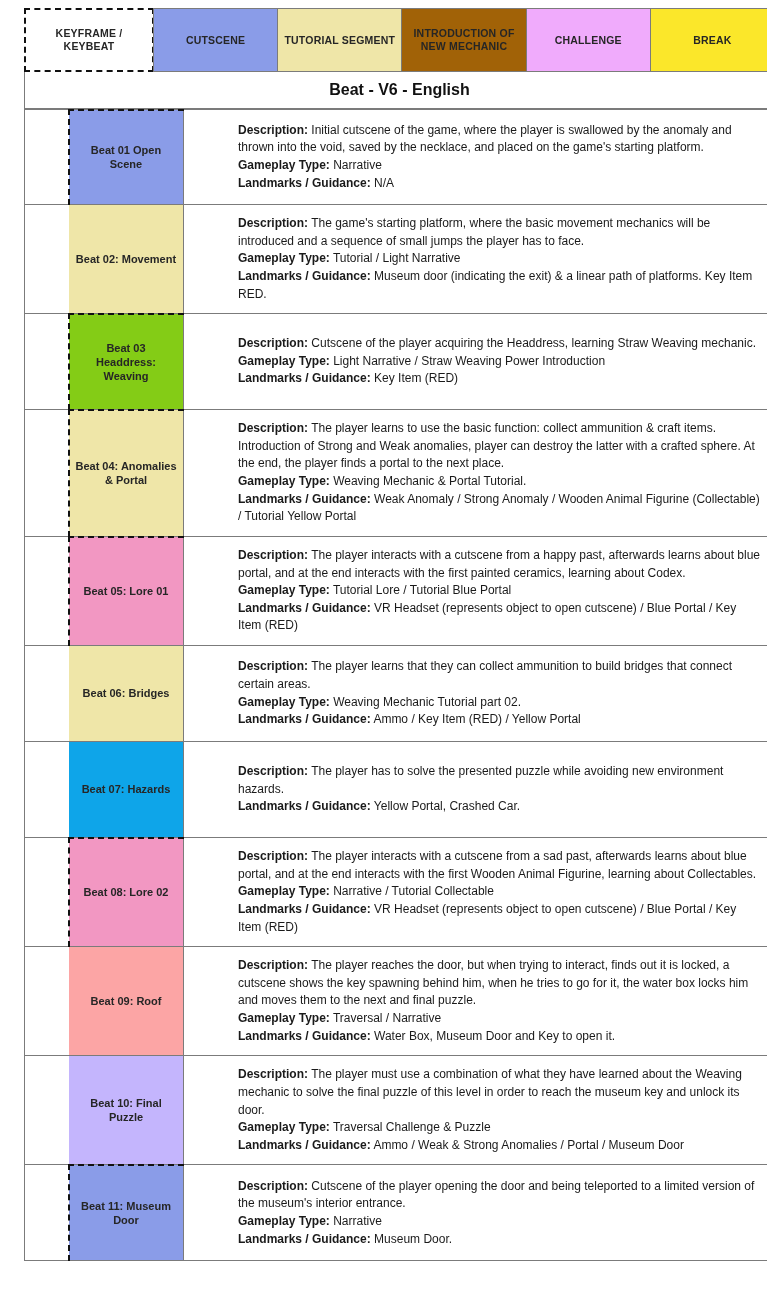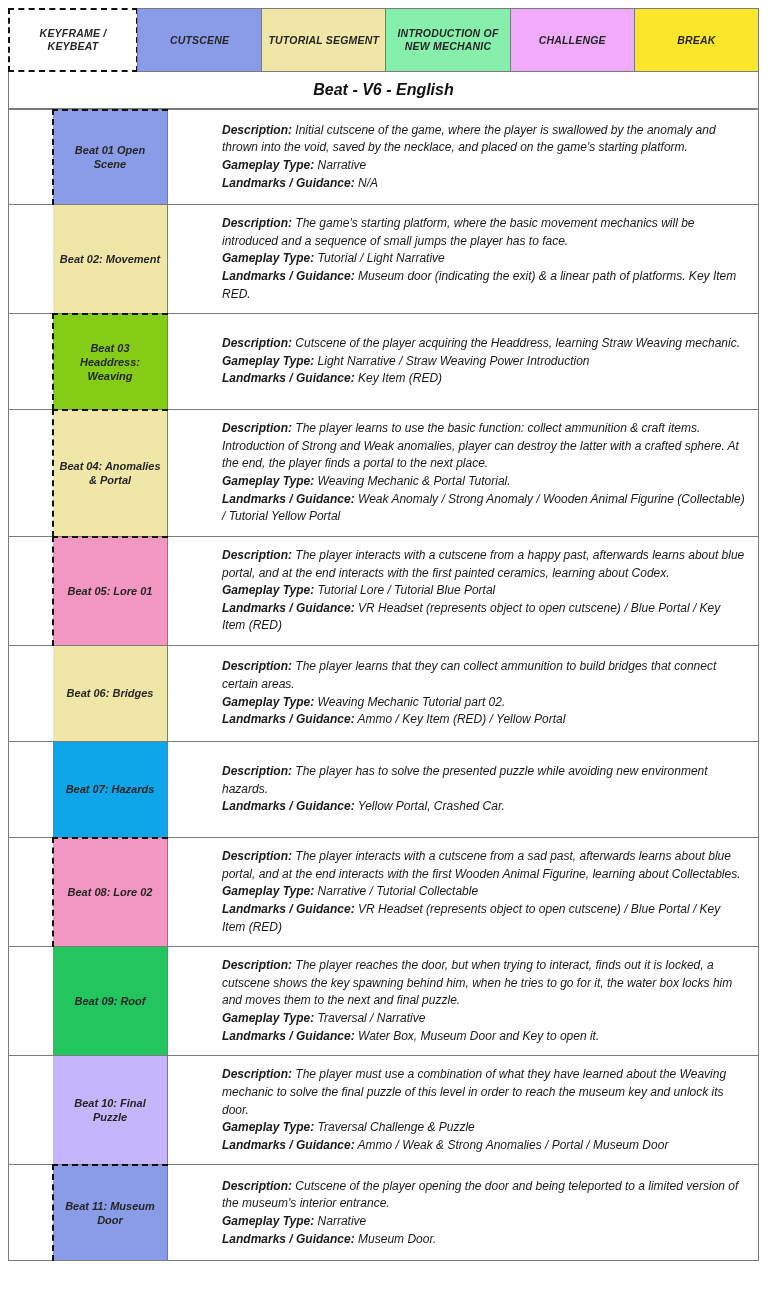--- a/index.html
+++ b/index.html
@@ -5,22 +5,21 @@
   html,body{margin:0;padding:0;}
   body{
     width:767px;
     background:#ffffff;
     font-family:"Liberation Sans", sans-serif;
     color:#1a1a1a;
   }
   .page{
     width:623px;
     box-sizing:border-box;
-    padding:8px 8px 0 8px;
-    font-style:italic;
+    padding:8px 8px 0 24px;
   }
 
   
   .legend{
     display:flex;
     width:751px;
     height:64px;
     box-sizing:border-box;
   }
   .legend-cell{
@@ -129,21 +128,21 @@
   <div class="legend" id="legend">
       <div class="legend-cell legend-key" style="background: rgb(255, 255, 255);">
         <span>KEYFRAME / KEYBEAT</span>
       </div>
       <div class="legend-cell" style="background: rgb(138, 156, 232);">
         <span>CUTSCENE</span>
       </div>
       <div class="legend-cell" style="background: rgb(239, 230, 168);">
         <span>TUTORIAL SEGMENT</span>
       </div>
-      <div class="legend-cell" style="background: #86efac;">
+      <div class="legend-cell" style="background: #a16207;">
         <span>INTRODUCTION OF NEW MECHANIC</span>
       </div>
       <div class="legend-cell" style="background: #f0abfc;">
         <span>CHALLENGE</span>
       </div>
       <div class="legend-cell" style="background: rgb(251, 231, 42);">
         <span>BREAK</span>
       </div>
     </div>
 
@@ -223,21 +222,21 @@
         <div class="beat-label dashed" style="background: rgb(242, 151, 194);">
           <span>Beat 08: Lore 02</span>
         </div>
         <div class="beat-body">
           <p><span class="lbl">Description:</span> <span>The player interacts with a cutscene from a sad past, afterwards learns about blue portal, and at the end interacts with the first Wooden Animal Figurine, learning about Collectables.</span></p>
           <p><span class="lbl">Gameplay Type:</span> <span>Narrative / Tutorial Collectable</span></p>
           <p><span class="lbl">Landmarks / Guidance:</span> <span>VR Headset (represents object to open cutscene) / Blue Portal / Key Item (RED)</span></p>
         </div>
       </div>
       <div class="beat-row">
-        <div class="beat-label" style="background: #22c55e;">
+        <div class="beat-label" style="background: #fca5a5;">
           <span>Beat 09: Roof</span>
         </div>
         <div class="beat-body">
           <p><span class="lbl">Description:</span> <span>The player reaches the door, but when trying to interact, finds out it is locked, a cutscene shows the key spawning behind him, when he tries to go for it, the water box locks him and moves them to the next and final puzzle.</span></p>
           <p><span class="lbl">Gameplay Type:</span> <span>Traversal / Narrative</span></p>
           <p><span class="lbl">Landmarks / Guidance:</span> <span>Water Box, Museum Door and Key to open it.</span></p>
         </div>
       </div>
       <div class="beat-row">
         <div class="beat-label" style="background: #c4b5fd;">

